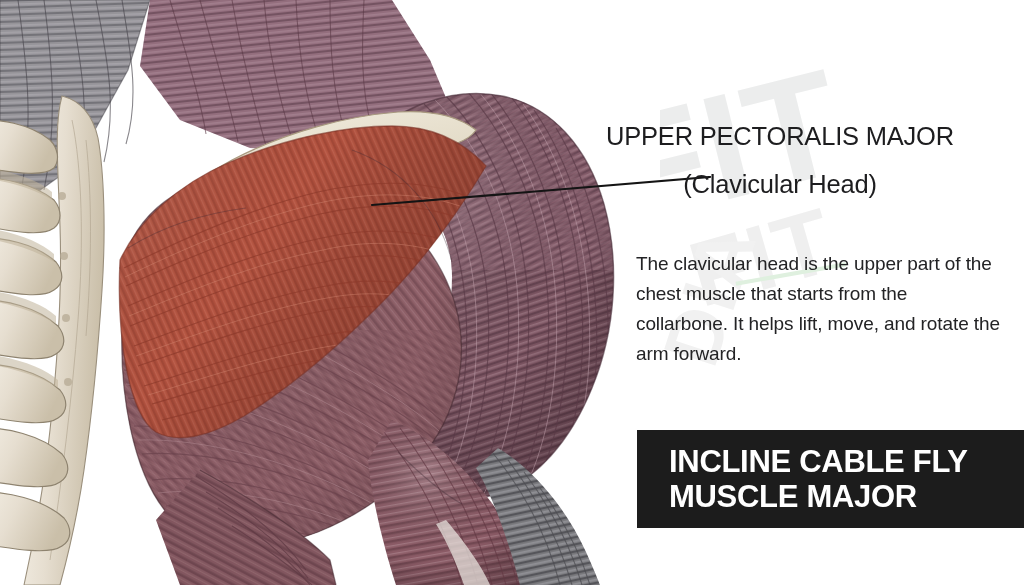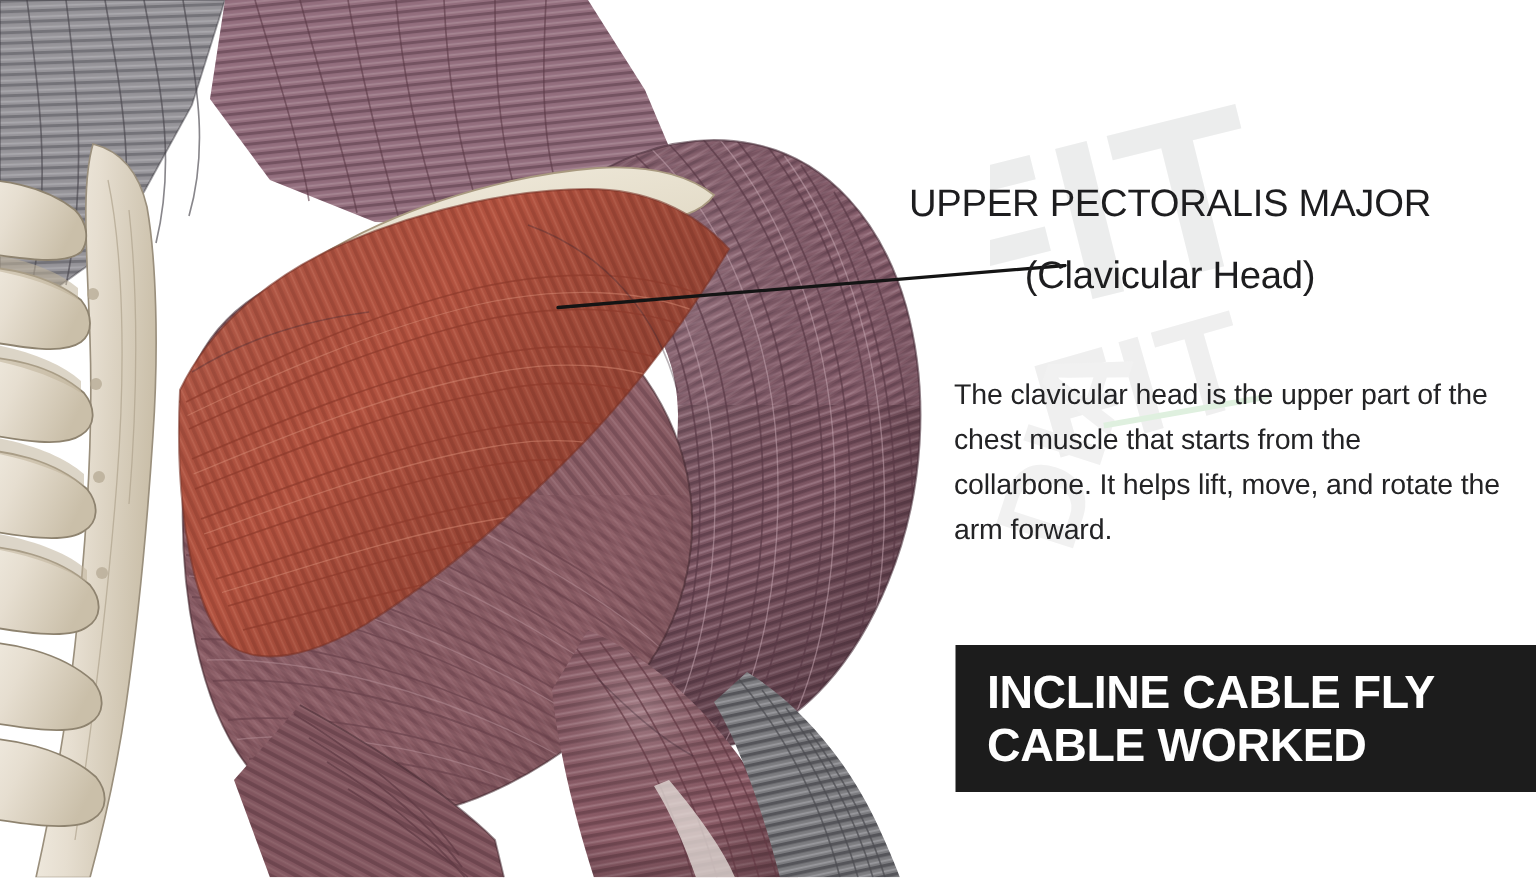--- a/index.html
+++ b/index.html
@@ -101,21 +101,21 @@
     display: flex;
     flex-direction: column;
     justify-content: center;
   }
   .banner-line {
     color: #ffffff;
     font-weight: 800;
     font-size: 31px;
     line-height: 1.13;
     letter-spacing: -0.3px;
-    padding-left: 21px;
+    padding-left: 32px;
   }
 </style>
 </head>
 <body>
 
 <div id="stage">
 
   <div class="watermark-layer">
     <div class="wm-word wm-a">FIT</div>
     <div class="wm-word wm-b">FIT</div>
@@ -445,16 +445,16 @@
 
   <div class="callout-title">
     <span>UPPER PECTORALIS MAJOR</span>
     <span class="line2">(Clavicular Head)</span>
   </div>
 
   <div class="callout-body">The clavicular head is the upper part of the chest muscle that starts from the collarbone. It helps lift, move, and rotate the arm forward.</div>
 
   <div class="banner">
     <div class="banner-line">INCLINE CABLE FLY</div>
-    <div class="banner-line">CABLE WORKED</div>
+    <div class="banner-line">MUSCLE MAJOR</div>
   </div>
 
 </div>
 
 </body></html>

